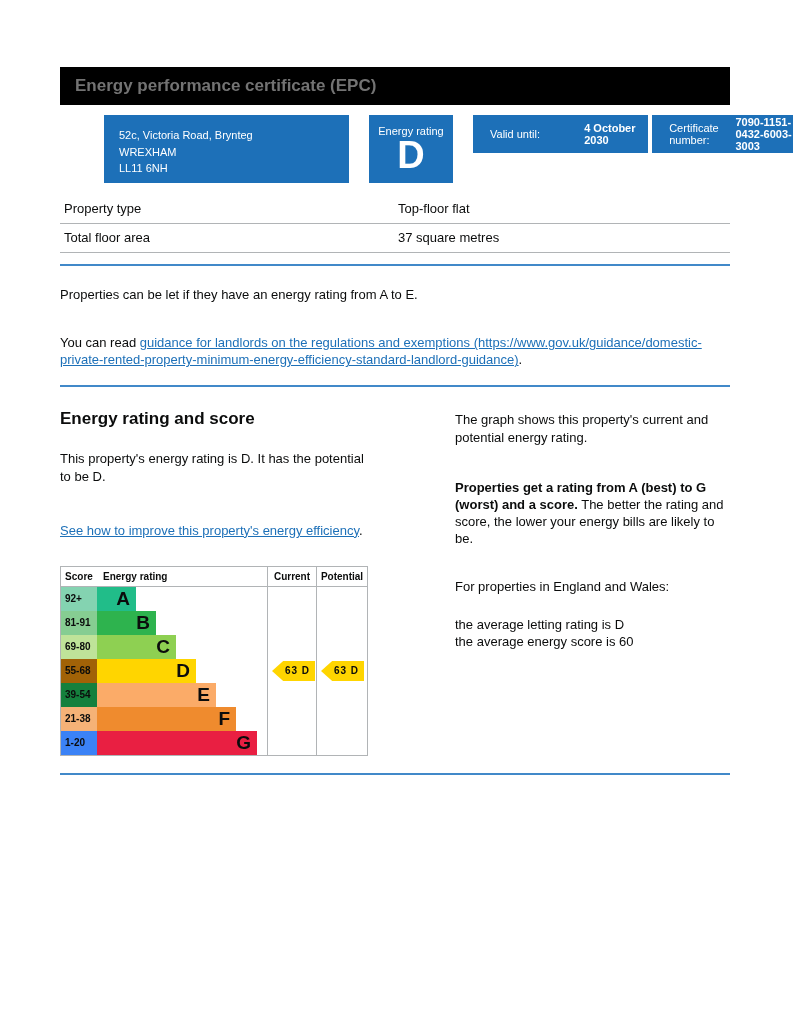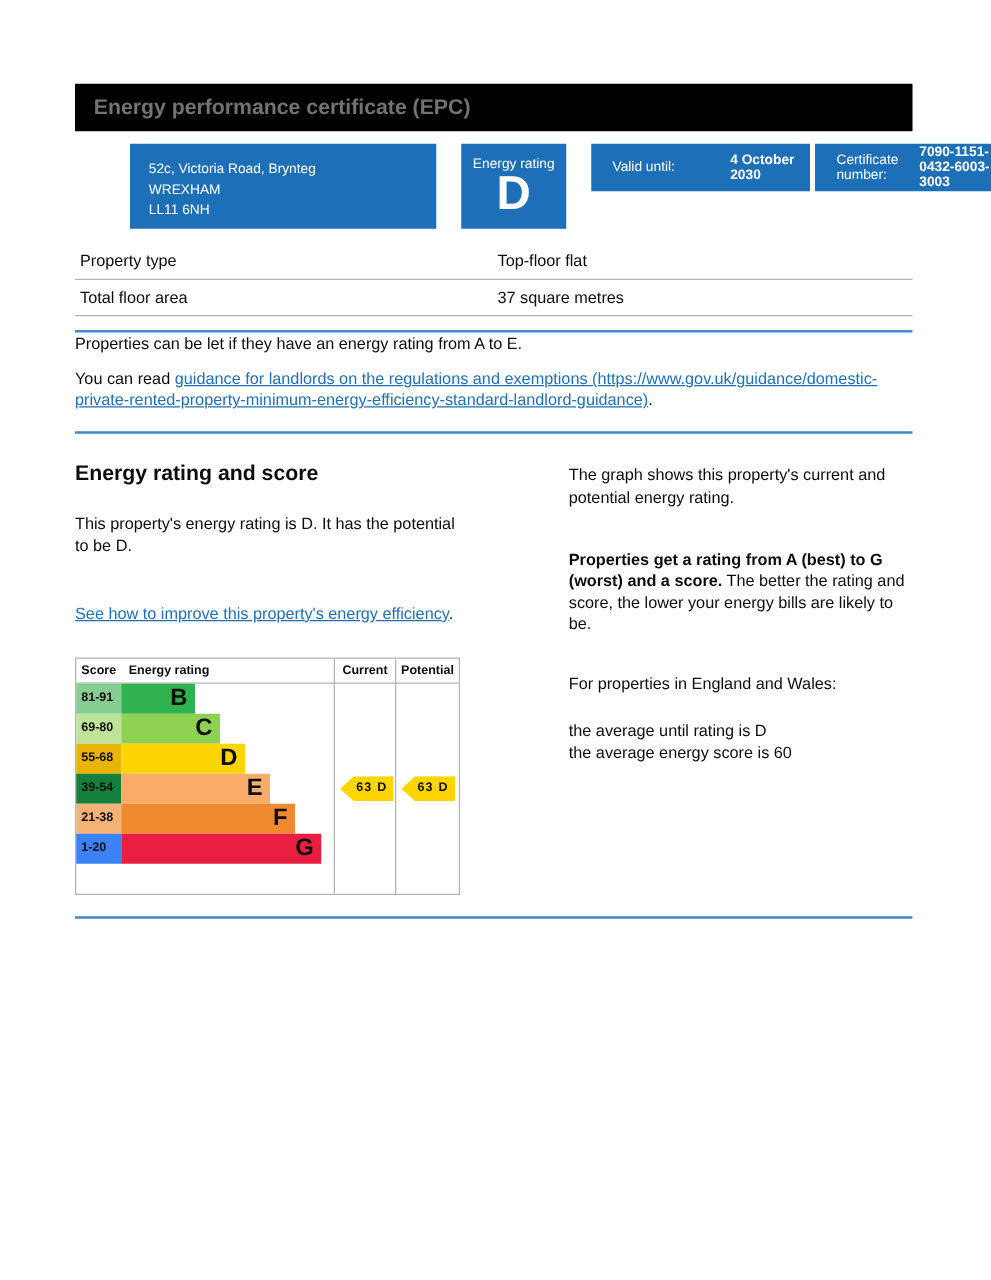--- a/index.html
+++ b/index.html
@@ -31,22 +31,22 @@
   .kv { margin-top:12px; font-size:13px; }
   .kv-row { display:flex; padding:6px 0 7px 4px; border-bottom:1px solid #b1b4b6; }
   .kv-row .k { width:334px; }
 
   .rule { border:none; border-top:2px solid #4189c9; margin-top:11px; }
   .rule2 { border:none; border-top:2px solid #4189c9; margin-top:17px; }
   .rule3 { border:none; border-top:2px solid #4189c9; margin-top:17px; }
 
   h2 { font-size:17px; font-weight:bold; margin-top:15px; }
   p  { font-size:13px; line-height:1.32; }
-  .p1 { }
-  .p2 { margin-top:11px; width:660px; }
+  .p1 { margin-top:20px; }
+  .p2 { margin-top:31px; width:660px; }
   a.link { color:#1d70b8; text-decoration:underline; cursor:pointer; }
 
   
   .cols { display:flex; margin-top:22px;gap:44px; }
   .col-left { width:320px; }
   .col-right { width:307px; margin-left:43px; }
   .col-left h2, .col-right h2 { margin-top:0; }
   .col-left .para { margin-top:21px; }
   .col-left .linkp { margin-top:37px; }
   .col-right .rp1 { margin-top:2px; }
@@ -134,29 +134,33 @@
       <div class="chart">
         <div class="chart-header">
           <div class="ch-score">Score</div>
           <div class="ch-rating">Energy rating</div>
           <div class="ch-current">Current</div>
           <div class="ch-potential">Potential</div>
         </div>
         <div class="chart-body">
           <div id="chart-bands">
               <div class="band-row">
+                <div class="band-score" style="background: rgb(132, 211, 177);">92+</div>
+                <div class="band-bar" style="background: rgb(33, 189, 137); width: 39px;">A</div>
+              </div>
+              <div class="band-row">
                 <div class="band-score" style="background: rgb(134, 205, 146);">81-91</div>
                 <div class="band-bar" style="background: rgb(46, 179, 78); width: 59px;">B</div>
               </div>
               <div class="band-row">
                 <div class="band-score" style="background: rgb(191, 227, 153);">69-80</div>
                 <div class="band-bar" style="background: rgb(142, 208, 82); width: 79px;">C</div>
               </div>
               <div class="band-row">
-                <div class="band-score" style="background: #eab308;">55-68</div>
+                <div class="band-score" style="background: #a16207;">55-68</div>
                 <div class="band-bar" style="background: rgb(255, 213, 0); width: 99px;">D</div>
               </div>
               <div class="band-row">
                 <div class="band-score" style="background: #15803d;">39-54</div>
                 <div class="band-bar" style="background: rgb(251, 171, 104); width: 119px;">E</div>
               </div>
               <div class="band-row">
                 <div class="band-score" style="background: rgb(245, 178, 119);">21-38</div>
                 <div class="band-bar" style="background: rgb(239, 139, 46); width: 139px;">F</div>
               </div>
@@ -173,21 +177,21 @@
             </div>
         </div>
       </div>
     </div>
 
     <div class="col-right">
       <p class="rp1">The graph shows this property's current and potential energy rating.</p>
       <p class="rp2"><span class="bold">Properties get a rating from A (best) to G (worst) and a score.</span><span> The better the rating and score, the lower your energy bills are likely to be.</span></p>
       <p class="rp3">For properties in England and Wales:</p>
       <p class="rp4">
-        <span>the average until rating is D</span><br>
+        <span>the average letting rating is D</span><br>
         <span>the average energy score is 60</span>
       </p>
     </div>
   </div>
 
   <hr class="rule3">
 
 </div>
 
 </body></html>

